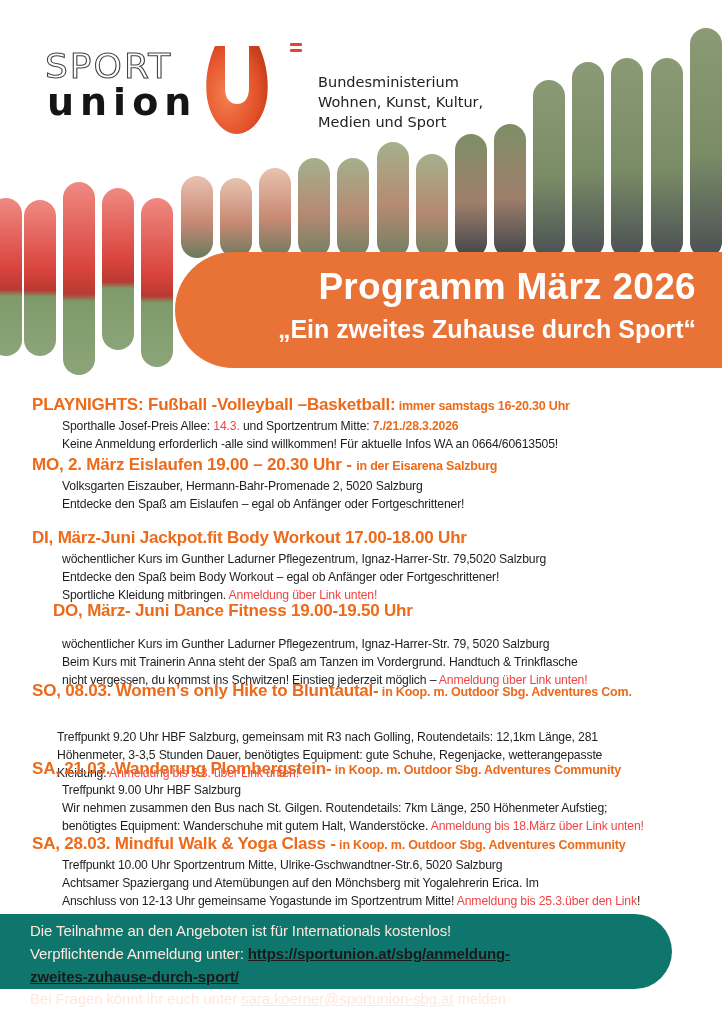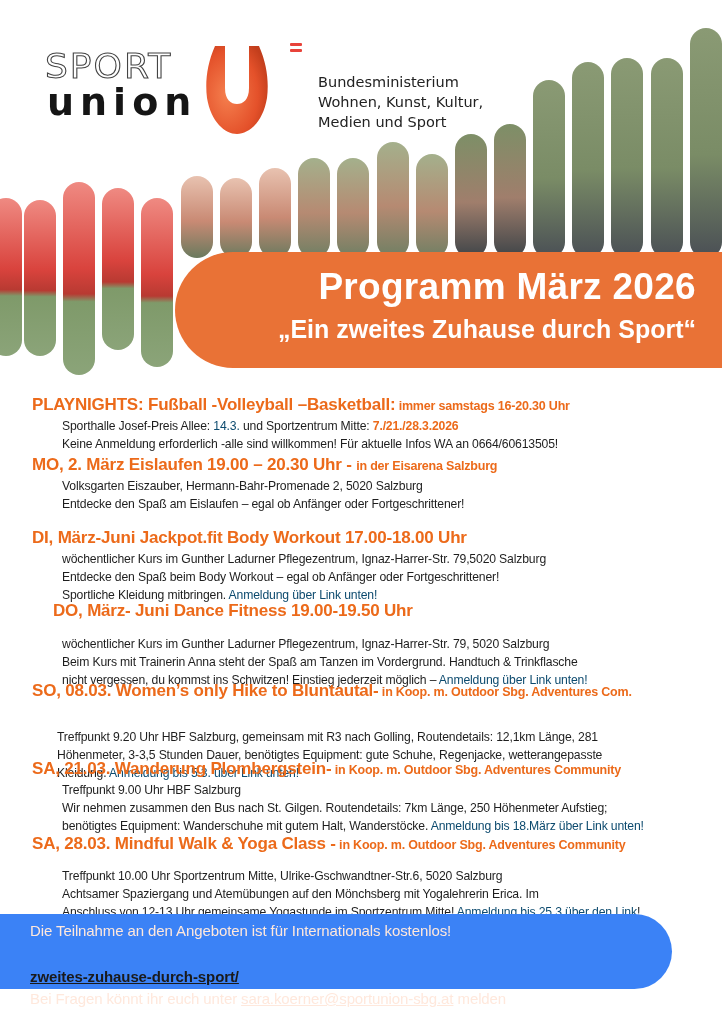--- a/index.html
+++ b/index.html
@@ -58,27 +58,27 @@
     font-family: "Liberation Sans", sans-serif; font-weight: bold; color: #ec6a1a;
     font-size: 17px; letter-spacing: -0.2px;
   }
   .ev .head .sub { font-size: 12.5px; }
   .ev .body {
     position: absolute; left: 62px; width: 660px;
     font-family: "Liberation Sans", sans-serif; font-size: 12.2px; line-height: 18.2px; color: #1e1e1e;
     letter-spacing: -0.15px;
   }
   .ev .body div { white-space: nowrap; }
-  .ev .body .hl { color: #0c4a6e; }
+  .ev .body .hl { color: #ef4444; }
   .ev .body .hlb { color: #ec6a1a; font-weight: bold; }
 
   
   .footer {
     position: absolute; left: 0; top: 914px; width: 672px; height: 75px;
-    background: #3b82f6; border-radius: 0 48px 48px 0;
+    background: #0f766e; border-radius: 0 48px 48px 0;
   }
   .footer .fl {
     position: absolute; left: 30px; white-space: nowrap;
     font-family: "Liberation Sans", sans-serif; font-size: 15px; color: #ffe8dc;
     letter-spacing: -0.1px;
   }
   .footer a.link { color: #1a1a1a; font-weight: bold; text-decoration: underline; }
   .footer a.mail { color: #ffe8dc; text-decoration: underline; }
 </style>
 </head>
@@ -180,29 +180,32 @@
     <div class="ev" style="top: 364px;">
       <div class="head" style="top: 0px;"><span>SA, 21.03. Wanderung Plombergstein-</span><span class="sub"> in Koop. m. Outdoor Sbg. Adventures Community</span></div>
       <div class="body" style="top: 22px;">
         <div><span>Treffpunkt 9.00 Uhr HBF Salzburg</span></div>
         <div><span>Wir nehmen zusammen den Bus nach St. Gilgen. Routendetails: 7km Länge, 250 Höhenmeter Aufstieg;</span></div>
         <div><span>benötigtes Equipment: Wanderschuhe mit gutem Halt, Wanderstöcke. </span><span class="hl">Anmeldung bis 18.März über Link unten!</span></div>
       </div>
     </div>
     <div class="ev" style="top: 439px;">
       <div class="head" style="top: 0px;"><span>SA, 28.03. Mindful Walk &amp; Yoga Class  -</span><span class="sub"> in Koop. m. Outdoor Sbg. Adventures Community</span></div>
-      <div class="body" style="top: 22px; margin-top: 11px;">
+      <div class="body" style="top: 22px;">
         <div><span>Treffpunkt 10.00 Uhr Sportzentrum Mitte, Ulrike-Gschwandtner-Str.6, 5020 Salzburg</span></div>
         <div><span>Achtsamer Spaziergang und Atemübungen auf den Mönchsberg mit Yogalehrerin Erica. Im</span></div>
         <div><span>Anschluss von 12-13 Uhr gemeinsame Yogastunde im Sportzentrum Mitte! </span><span class="hl">Anmeldung bis 25.3.über den Link</span><span>!</span></div>
       </div>
     </div>
   </div>
 
 <div class="footer">
   <div class="fl" style="top:8px">Die Teilnahme an den Angeboten ist für Internationals kostenlos!</div>
+  <div class="fl" style="top:31px">
+    <span>Verpflichtende Anmeldung unter: </span><a class="link">https://sportunion.at/sbg/anmeldung-</a>
+  </div>
   <div class="fl" style="top:54px">
     <a class="link">zweites-zuhause-durch-sport/</a>
   </div>
   <div class="fl" style="top:76px">
     <span>Bei Fragen könnt ihr euch unter </span><a class="mail">sara.koerner@sportunion-sbg.at</a><span> melden</span>
   </div>
 </div>
 
 </body></html>

